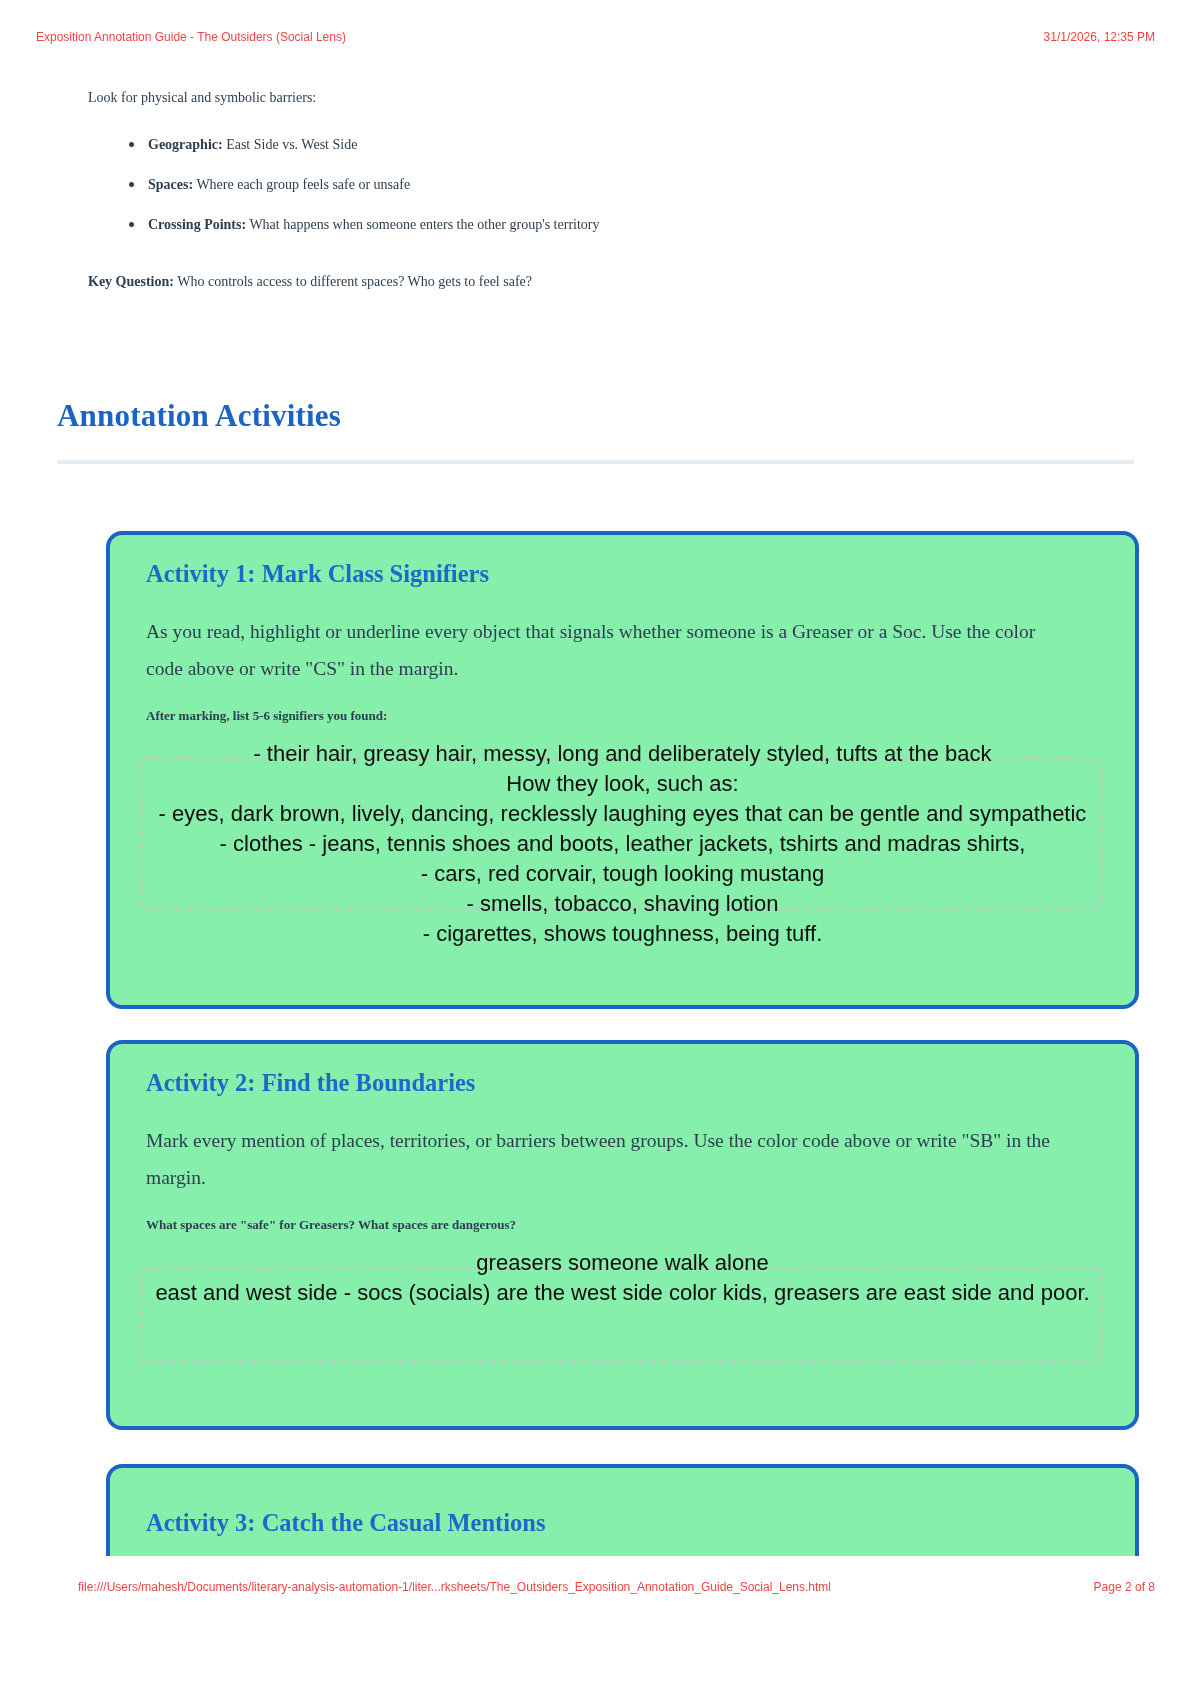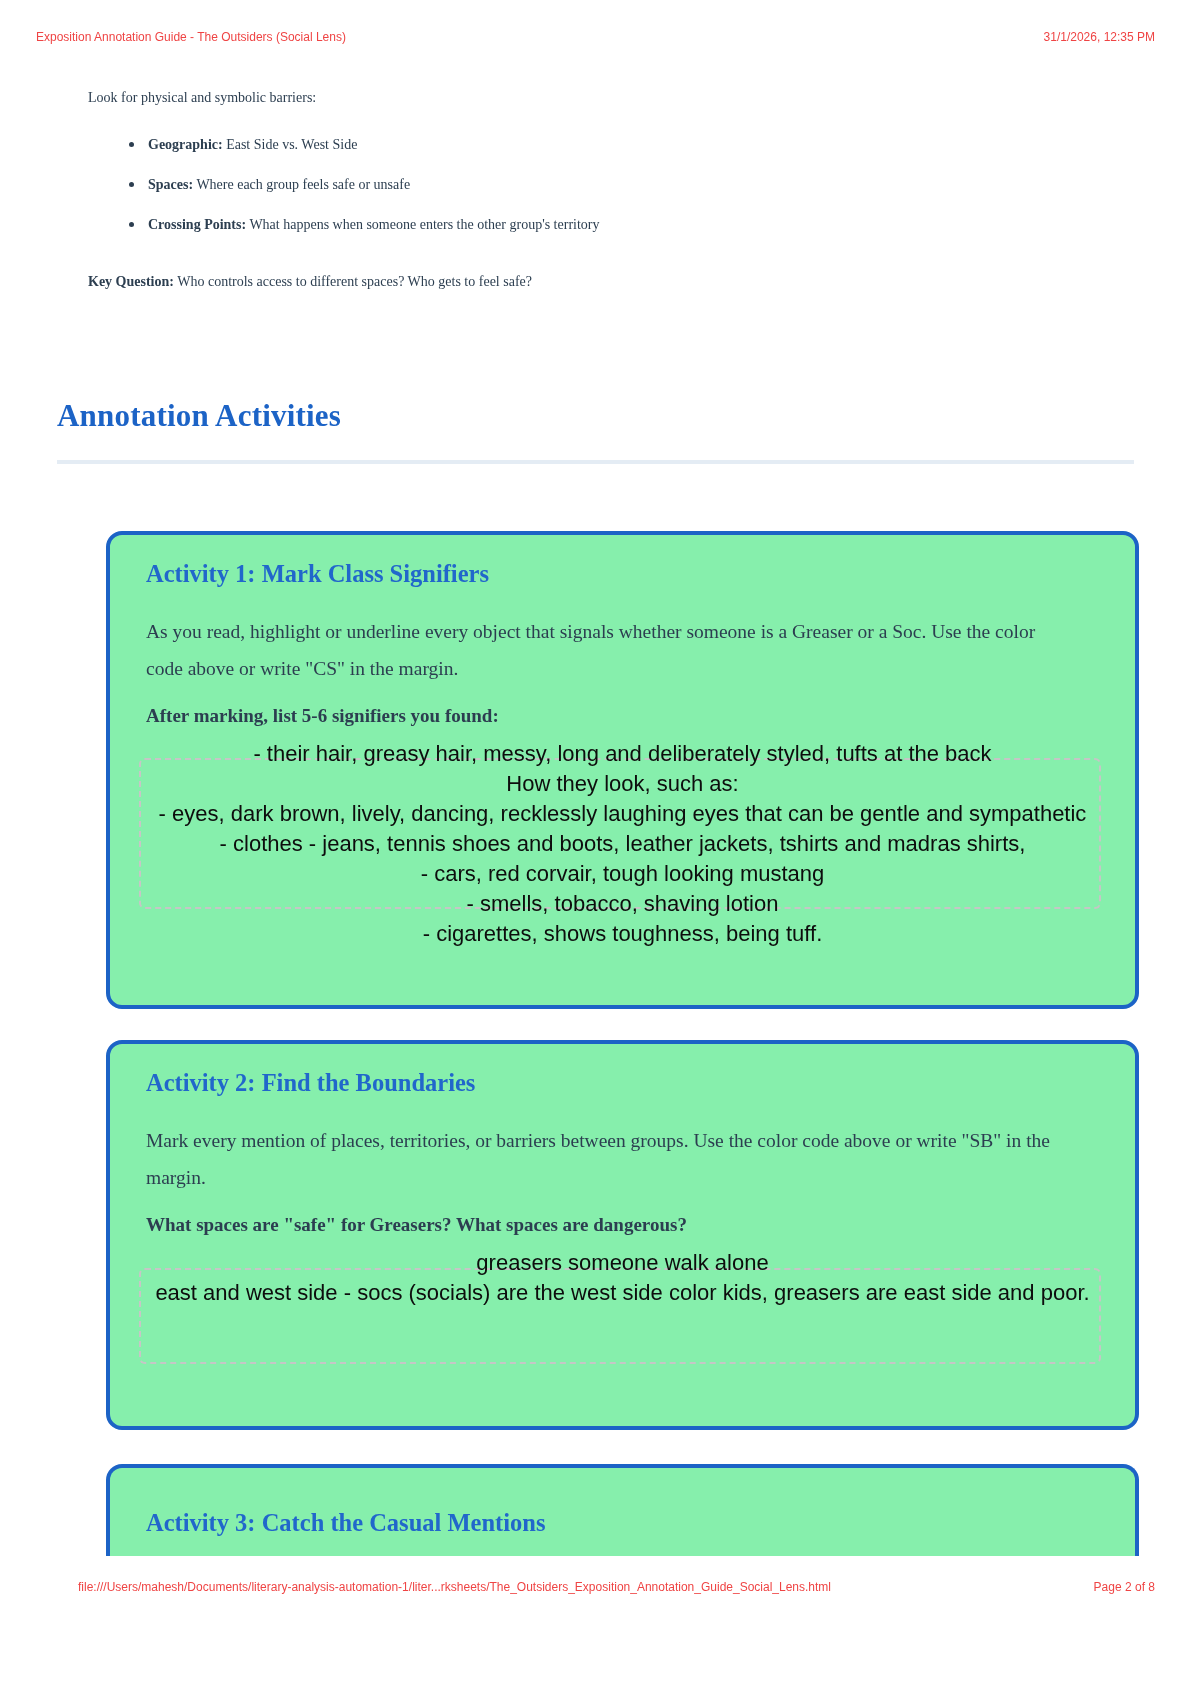--- a/index.html
+++ b/index.html
@@ -39,21 +39,21 @@
 
   
   .card {
     position:absolute; left:62px; width:1033px; box-sizing:border-box;
     border:4px solid #1c63c6; border-radius:16px; background:#86efac;
     padding:24px 36px;
     margin-left:44px;
   }
   .card h3 { margin:0; font-size:24.5px; line-height:30px; color:#2167cb; font-weight:bold; }
   .card p.desc { margin:24px 0 0 0; font-size:19.5px; line-height:37px; max-width:905px; }
-  .card p.prompt { margin:14px 0 0 0; font-size:19px; line-height:30px; font-weight:bold; }
+  .card p.prompt { margin:14px 0 0 0; font-size:13px; line-height:30px; font-weight:bold; }
 
   #card1 { top:531px; height:478px; }
   #card2 { top:1040px; height:390px; }
   #card3 { top:1464px; height:92px; border-bottom:none; border-radius:16px 16px 0 0; overflow:hidden; }
   #card3 h3 { margin-top:16px; }
 
   
   .answers {
     position:relative; margin:8px -96px 0 -96px; text-align:center;
     font-family:"Liberation Sans","DejaVu Sans",sans-serif;

